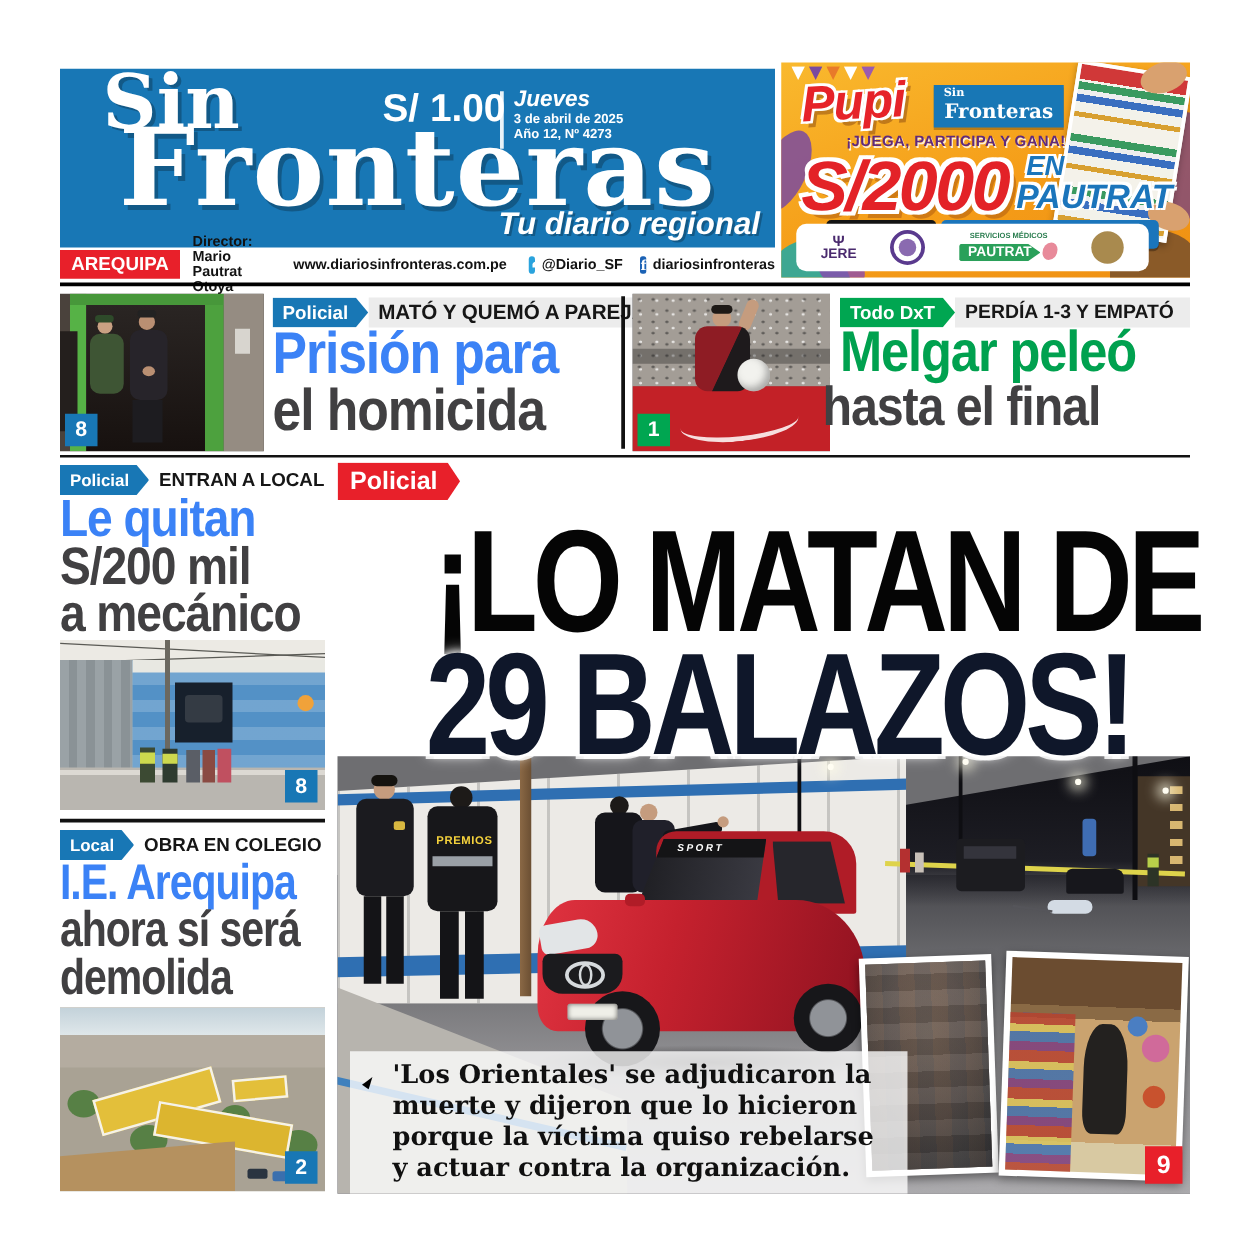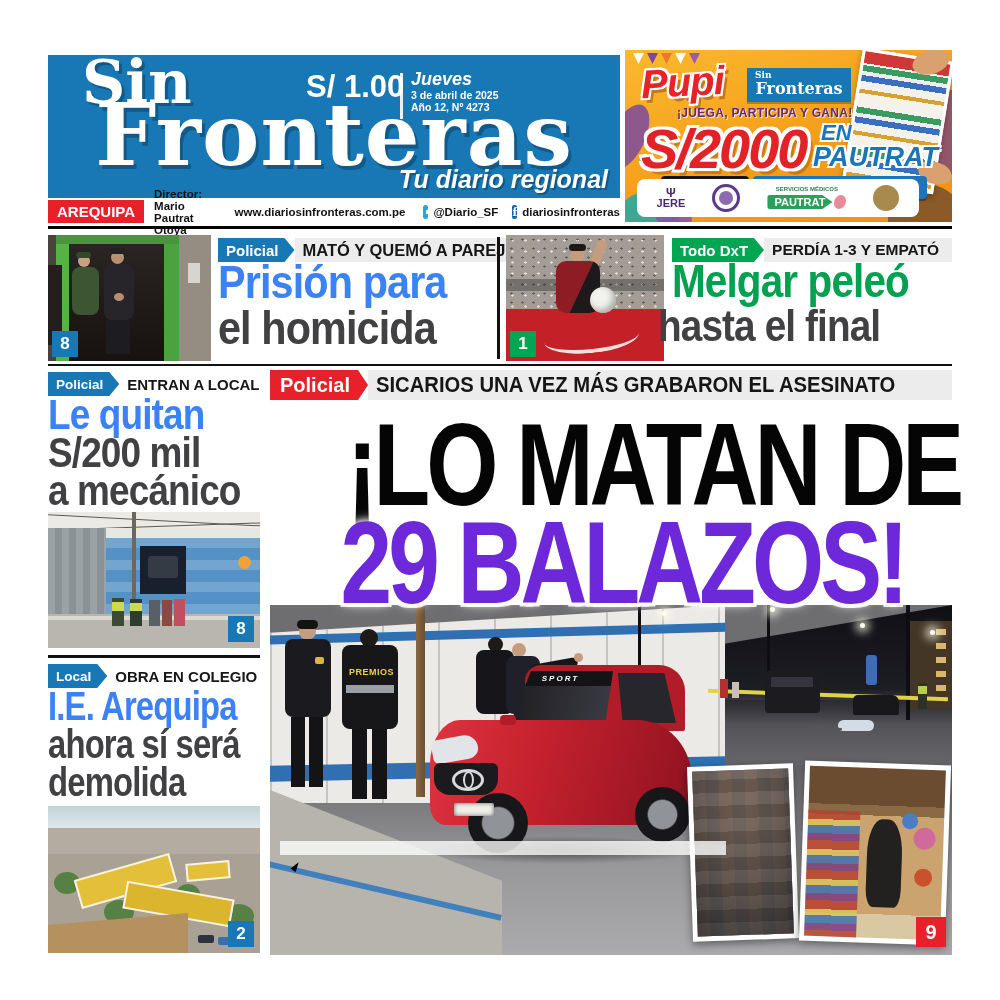--- a/index.html
+++ b/index.html
@@ -134,21 +134,21 @@
   .tree{position:absolute;background:#4e7c3c;border-radius:50%;opacity:.9;}
   .ybld{position:absolute;background:#e3bf3a;border:2px solid #f5f2e8;}
 
   
   .main-kicker{left:270px;top:370px;width:682px;height:30px;display:flex;}
   .main-kicker .chip{font-size:20px;padding:0 18px 0 10px;}
   .main-kicker .kick{font-size:22px;}
   .mainhead{position:absolute;left:270px;width:682px;text-align:center;font-weight:bold;z-index:6;}
   .mainhead .in{display:inline-block;white-space:nowrap;transform:scaleX(.8);letter-spacing:-5px;}
   .mh1{top:398px;font-size:116px;color:#050505;}
-  .mh2{top:496px;font-size:116px;color:#6d28d9;
+  .mh2{top:496px;font-size:116px;color:#0f172a;
        text-shadow:0 0 14px #fff,0 0 8px #fff,4px 4px 0 rgba(255,255,255,.85),-4px 4px 0 rgba(255,255,255,.85);}
 
   .mainphoto{left:270px;top:605px;width:682px;height:350px;background:#6e6e71;z-index:1;}
   .mp-road{left:0;top:95px;width:682px;height:255px;
      background:linear-gradient(180deg,#46464b 0,#6e6e71 30%,#98979a 65%,#abaaad 100%);}
   .mp-sky{left:415px;top:0;width:267px;height:120px;
      background:linear-gradient(180deg,#0f0f14,#1d1d24 70%,rgba(29,29,36,0));
      clip-path:polygon(0 38%,100% 0,100% 100%,0 100%);}
   .mp-bld{left:640px;top:16px;width:42px;height:88px;background:#443627;}
   .mp-bld::before{content:"";position:absolute;right:6px;top:8px;width:10px;height:70px;
@@ -416,23 +416,20 @@
     <div class="ybld" style="left:76px;top:84px;width:105px;height:24px;transform:rotate(10deg);background:#dcb52f"></div>
     <div class="ybld" style="left:138px;top:56px;width:40px;height:14px;transform:rotate(-5deg)"></div>
     <div class="abs" style="left:0;bottom:0;width:140px;height:40px;background:#b5915f;clip-path:polygon(0 30%,100% 0,100% 100%,0 100%)"></div>
     <div class="abs" style="left:150px;bottom:10px;width:16px;height:8px;background:#2a3440;border-radius:2px"></div>
     <div class="abs" style="left:170px;bottom:8px;width:16px;height:8px;background:#3a6fae;border-radius:2px"></div>
     <div class="badge blue" style="right:6px;bottom:6px">2</div>
   </div>
 
   <div class="abs main-kicker">
     <div class="chip red">Policial</div>
-    <div class="kick gray">
-        <span class="cond" style="transform:scaleX(.92)">SICARIOS UNA VEZ MÁS GRABARON EL ASESINATO</span>
-      </div>
   </div>
 
   <div class="abs mainhead mh1"><span class="in">¡LO MATAN DE</span></div>
   <div class="abs mainhead mh2"><span class="in">29 BALAZOS!</span></div>
 
   <div class="photo mainphoto">
     <div class="abs mp-road"></div>
     <div class="abs mp-sky"></div>
     <div class="abs mp-bld"></div>
     <div class="abs mp-wall">
@@ -499,20 +496,21 @@
       <div class="car-light"></div>
       <div class="car-grille"></div>
       <div class="car-emblem">
           <i></i>
         </div>
       <div class="car-plate"></div>
     </div>
 
     <div class="caption">
       <span class="cap-bullet">►</span>
+      <span>'Los Orientales' se adjudicaron la muerte y dijeron que lo hicieron porque la víctima quiso rebelarse y actuar contra la organización.</span>
     </div>
 
     <div class="polaroid pol1">
       <div class="mosaic"></div>
     </div>
     <div class="polaroid pol2">
       <div class="p2in">
         <div class="p2shelf"></div>
         <div class="p2fig"></div>
         <div class="p2blob" style="right:8px;top:34%;width:22px;height:22px;background:#d06a9a"></div>

